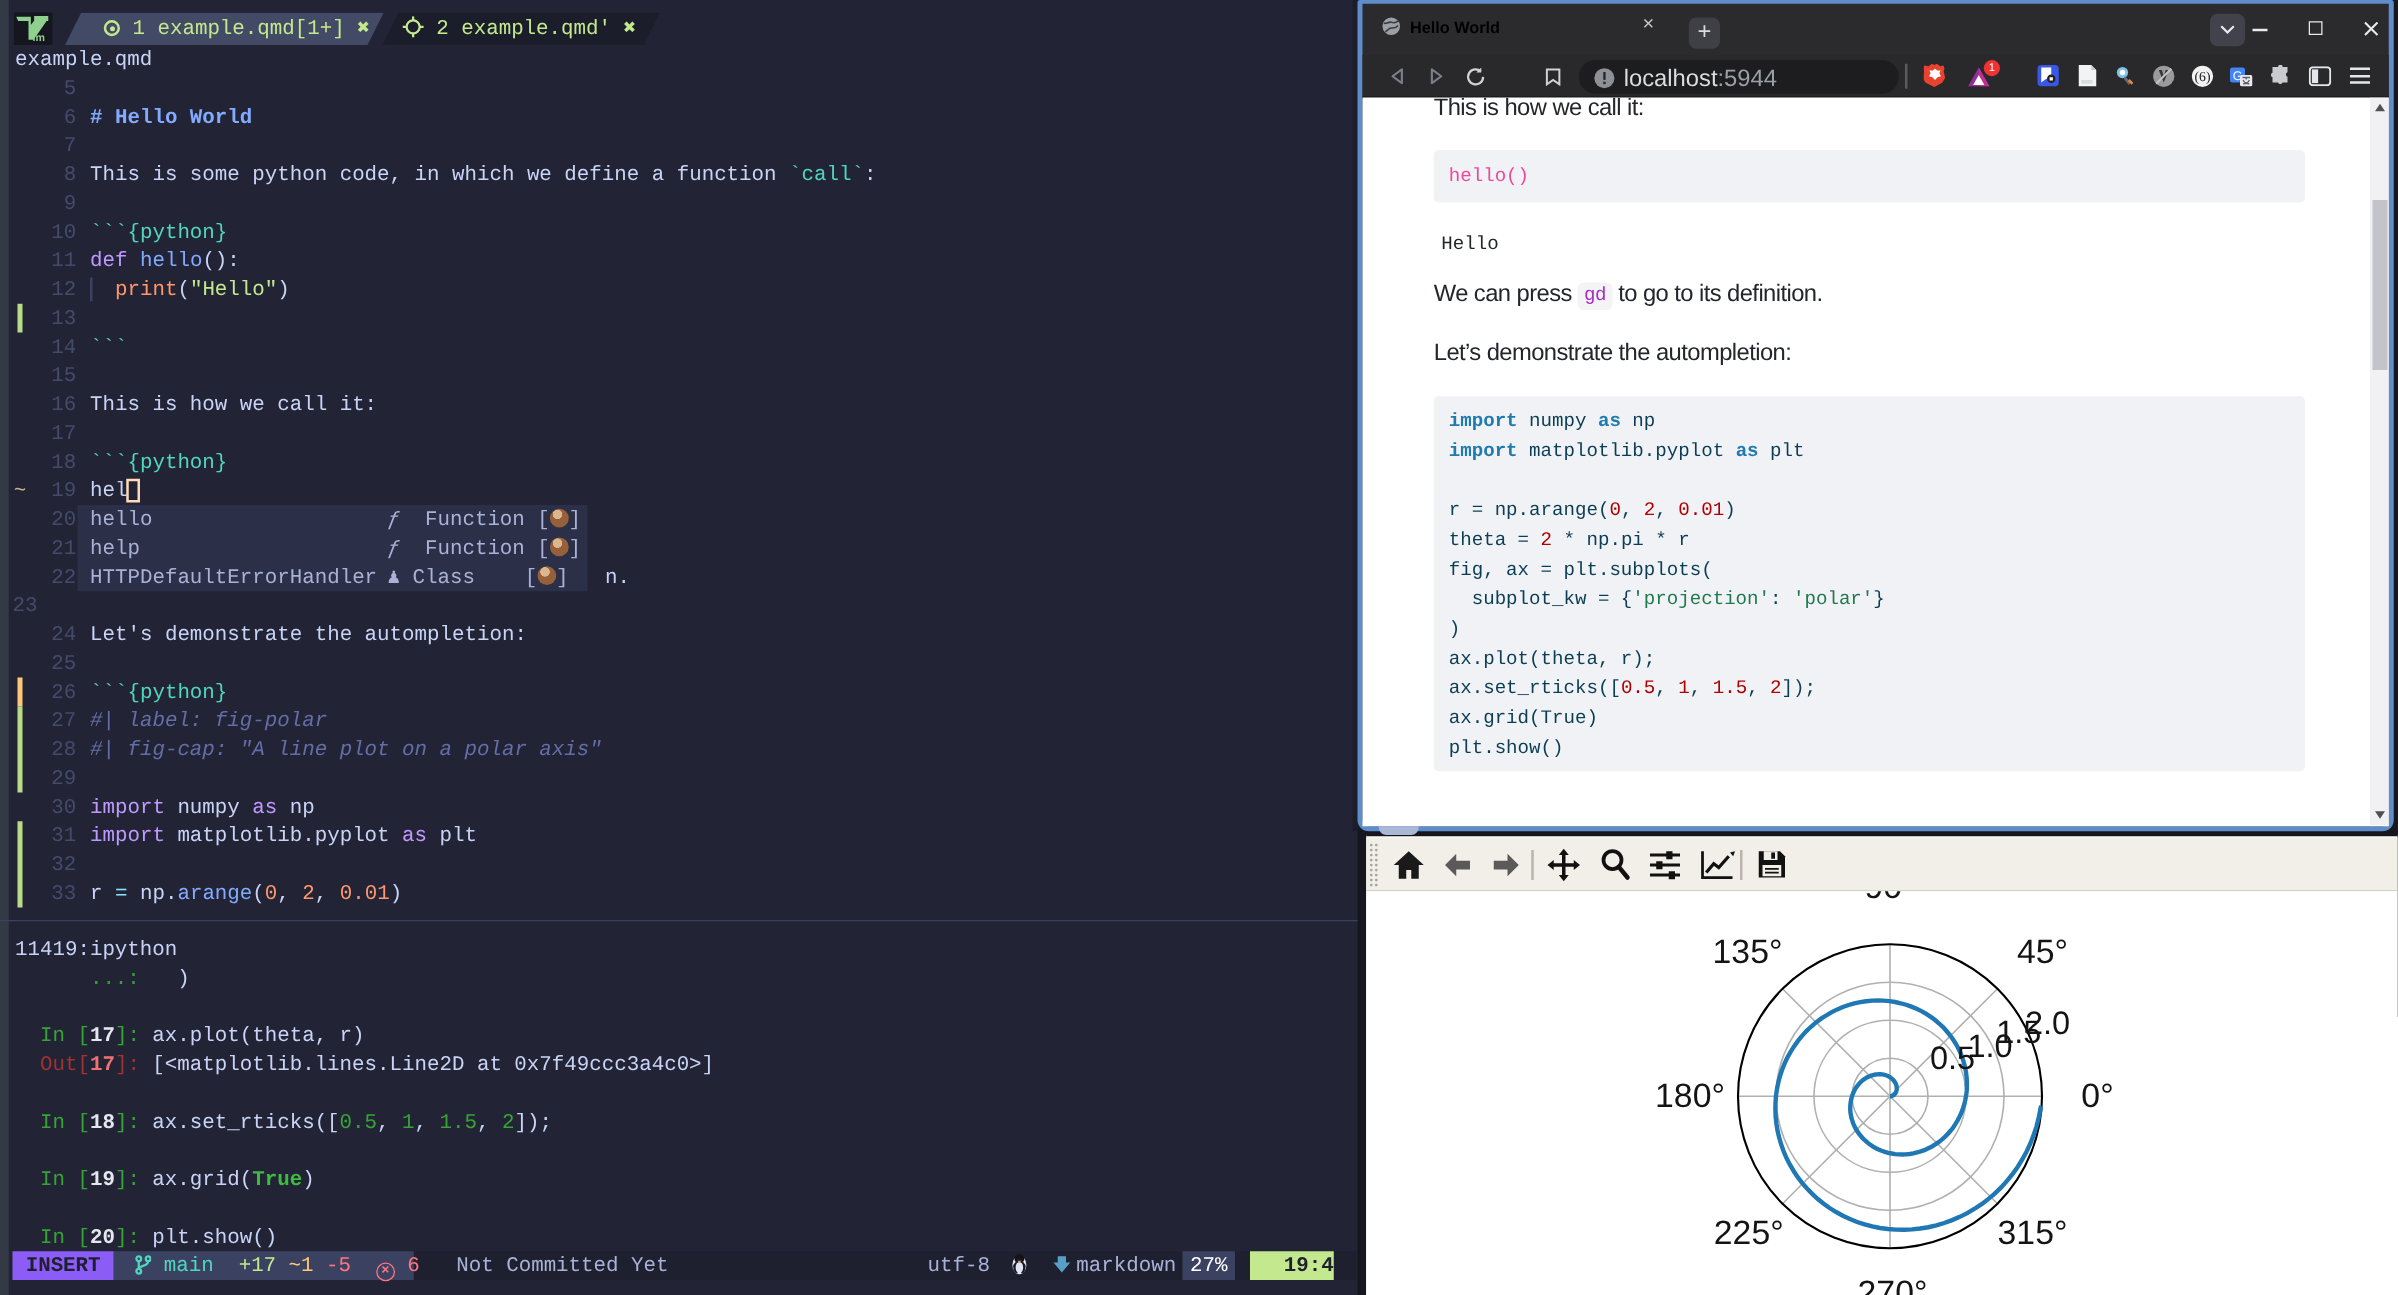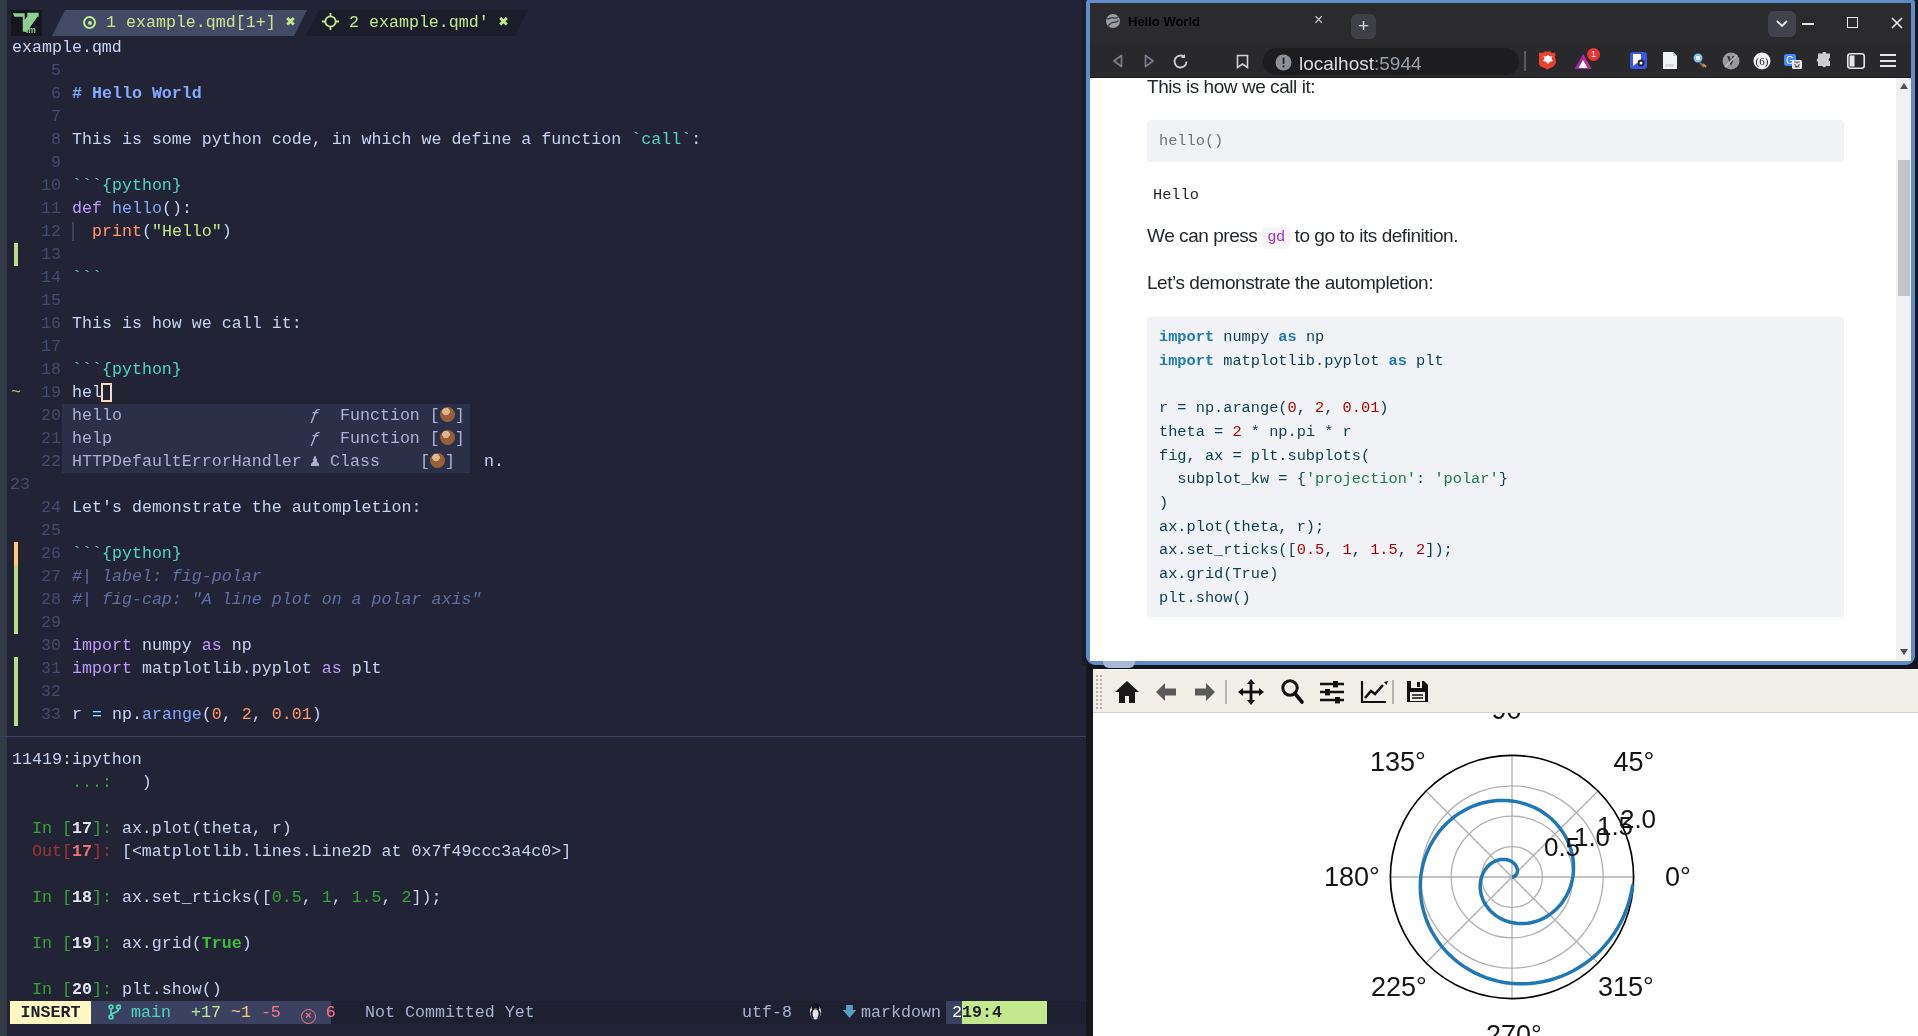--- a/index.html
+++ b/index.html
@@ -109,21 +109,21 @@
 <div class="a" style="left:101px;top:383px;width:11px;height:19px;border:2px solid #ffd9b8"></div>
 <div class="a" style="left:0;top:736px;width:1086px;height:1px;background:#3b4261"></div>
 <div class="a" style="left:12px;top:748px;white-space:pre">11419:ipython</div>
 <div class="a" style="left:12px;top:771px;white-space:pre">      <span class="tg">...:</span>   )</div>
 <div class="a" style="left:12px;top:817px;white-space:pre">  <span class="tg">In [</span><span class="tw">17</span><span class="tg">]:</span> ax.plot(theta, r)</div>
 <div class="a" style="left:12px;top:840px;white-space:pre">  <span class="tr">Out[</span><span class="trb">17</span><span class="tr">]:</span> [&lt;matplotlib.lines.Line2D at 0x7f49ccc3a4c0&gt;]</div>
 <div class="a" style="left:12px;top:886px;white-space:pre">  <span class="tg">In [</span><span class="tw">18</span><span class="tg">]:</span> ax.set_rticks([<span class="tg">0.5</span>, <span class="tg">1</span>, <span class="tg">1.5</span>, <span class="tg">2</span>]);</div>
 <div class="a" style="left:12px;top:932px;white-space:pre">  <span class="tg">In [</span><span class="tw">19</span><span class="tg">]:</span> ax.grid(<span class="tgb">True</span>)</div>
 <div class="a" style="left:12px;top:978px;white-space:pre">  <span class="tg">In [</span><span class="tw">20</span><span class="tg">]:</span> plt.show()</div>
 <div class="a" id="stat">
-<div class="seg" style="left:0;width:81px;background:#fef9c3;color:#1e2030;font-weight:bold;text-align:center">INSERT</div>
+<div class="seg" style="left:0;width:81px;background:#8b5cf6;color:#1e2030;font-weight:bold;text-align:center">INSERT</div>
 <div class="seg" style="left:81px;width:240px;background:#3b4261;padding-left:17px"><span style="color:#4fd6be"><svg width="13" height="16" viewBox="0 0 13 16" style="vertical-align:-3px">
             <g stroke="#4fd6be" stroke-width="1.8" fill="none">
               <circle cx="3" cy="3" r="1.9"></circle>
               <circle cx="10.5" cy="3" r="1.9"></circle>
               <circle cx="3" cy="13" r="1.9"></circle>
               <path d="M3 5v6M10.5 5c0 3.5-4 3-6.5 5"></path>
             </g>
           </svg> main</span>  <span class="g">+17</span> <span style="color:#ffc777">~1</span> <span style="color:#ff757f">-5</span>  <span style="display:inline-block;width:15px;height:15px;border:1.6px solid #ff757f;border-radius:50%;color:#ff757f;font-size:11px;line-height:12px;text-align:center;vertical-align:-2px;font-weight:bold">×</span> <span style="color:#ff757f">6</span></div>
 <div class="seg dim" style="left:355px">Not Committed Yet</div>
 <div class="seg dim" style="left:732px">utf-8</div>
@@ -133,21 +133,21 @@
           <path d="M2.6 9 a5.4 7 0 0 0 1.4 6 l2 .8 2-14z" fill="#1a1a22"></path>
           <path d="M12.4 9 a5.4 7 0 0 1-1.4 6 l-2 .8-2-14z" fill="#1a1a22"></path>
           <ellipse cx="7.5" cy="11" rx="3" ry="4.4" fill="#dfe3f2"></ellipse>
           <polygon points="6,5.6 9,5.6 7.5,7.4" fill="#d8a24a"></polygon>
         </svg></div>
 <div class="seg" style="left:832px"><svg width="15" height="15" viewBox="0 0 15 15" style="vertical-align:-2px">
           <path d="M4.2 1h6.6v5h3.4L7.5 14 .8 6h3.4z" fill="#56a0c8"></path>
         </svg></div>
 <div class="seg dim" style="left:851px">markdown</div>
 <div class="seg" style="left:936px;width:42px;background:#3b4261;color:#ffffff;text-align:center">27%</div>
-<div class="seg" style="left:952px;width:85px;background:#c3e88d;color:#1e2030;font-weight:bold;text-align:left">19:4</div>
+<div class="seg" style="left:990px;width:67px;background:#c3e88d;color:#1e2030;font-weight:bold;text-align:right">19:4</div>
 </div>
 </div>
 <div class="a" style="left:1082px;top:0;width:5px;height:665px;background:#1b1d2b"></div>
 <div class="a" id="bw">
 <div class="a" id="btab">
       <svg width="16" height="16" viewBox="0 0 16 16" style="position:absolute;left:15px;top:10px">
         <circle cx="8" cy="8" r="7" fill="#9aa0a6"></circle>
         <path d="M2 5.5c2.5 1.2 4-1.8 6.5-.6 2 .95 4-.3 5.5-1.4M3.2 12.5c2-.8 2.6-3.4 5.3-3.1 2.2.25 3.8-.6 5-2" stroke="#3a3b3f" stroke-width="1.3" fill="none"></path>
         <path d="M8 1a7 7 0 0 0 0 14" fill="none" stroke="#3a3b3f" stroke-width="0"></path>
       </svg>
@@ -238,21 +238,21 @@
       </svg>
       <div class="a" style="left:790px;top:10px">
         <div style="width:16px;height:2.2px;background:#e4e6e9;margin-bottom:3.4px"></div>
         <div style="width:16px;height:2.2px;background:#e4e6e9;margin-bottom:3.4px"></div>
         <div style="width:16px;height:2.2px;background:#e4e6e9"></div>
       </div>
 </div>
 <div class="a" id="page">
 <div class="a bp" style="left:57px;top:-2px">This is how we call it:</div>
 <div class="cbk" style="top:42px;height:42px"></div>
-<div class="a code" style="left:69px;top:52px;color:#737373">hello()</div>
+<div class="a code" style="left:69px;top:52px;color:#ec4899">hello()</div>
 <div class="a code" style="left:63px;top:106px;color:#232629">Hello</div>
 <div class="a bp" style="left:57px;top:147px">We can press <span style="font-family:'Liberation Mono',monospace;font-size:15.3px;color:#a62ec3;background:#f4f4f6;border-radius:5px;padding:1px 5px 3px;position:relative;top:-1px">gd</span> to go to its definition.</div>
 <div class="a bp" style="left:57px;top:194px">Let’s demonstrate the autompletion:</div>
 <div class="cbk" style="top:239px;height:300px"></div>
 <div class="a code" style="left:69px;top:248px"><span class="kw">import</span> numpy <span class="kw">as</span> np
 <span class="kw">import</span> matplotlib.pyplot <span class="kw">as</span> plt
 
 r = np.arange(<span class="nm">0</span>, <span class="nm">2</span>, <span class="nm">0.01</span>)
 theta = <span class="nm">2</span> * np.pi * r
 fig, ax = plt.subplots(

